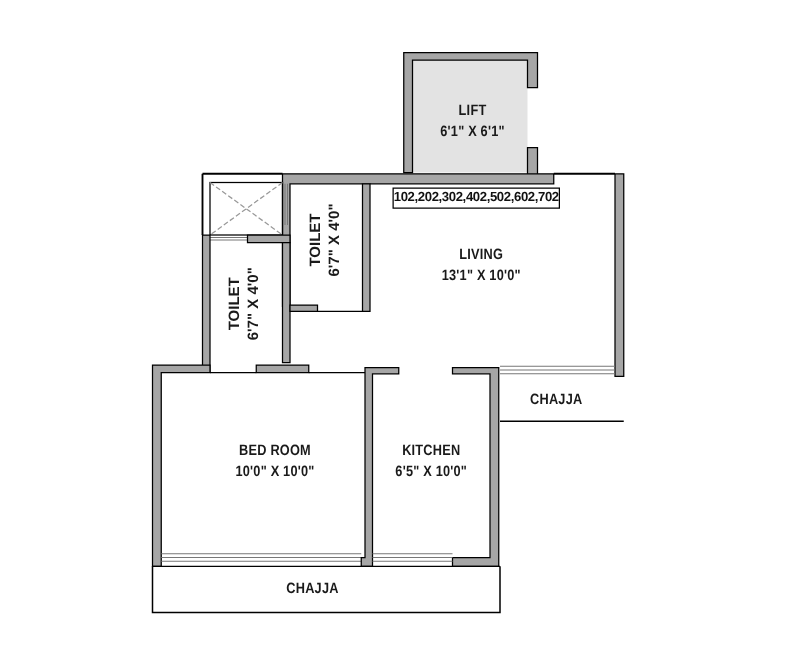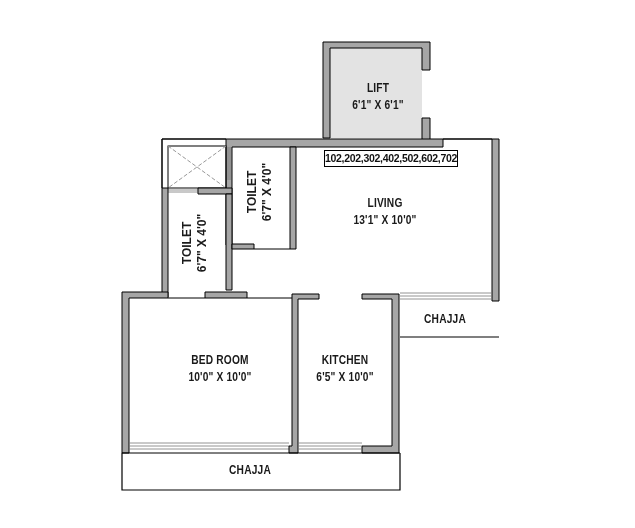--- a/index.html
+++ b/index.html
@@ -2,21 +2,21 @@
 <html><head>
 <meta charset="utf-8">
 <style>
   html, body { margin: 0; padding: 0; background: #ffffff; }
   body { width: 635px; height: 528px; position: relative; overflow: hidden; font-family: "Liberation Sans", sans-serif; }
   .plan { position: absolute; left: 0; top: 0; width: 635px; height: 528px; }
   .lbl { position: absolute; text-align: center; font-family: "Liberation Sans", sans-serif; font-weight: bold; color: #1a1a1a; font-size: 12px; line-height: 17px; letter-spacing: 0.2px; transform: scaleX(0.85); transform-origin: center; white-space: nowrap; }
   .lbl span { display: block; }
   .vlbl { position: absolute; font-family: "Liberation Sans", sans-serif; font-weight: bold; color: #1a1a1a; font-size: 12px; line-height: 15px; text-align: center; transform: rotate(-90deg); white-space: nowrap; }
   .vlbl span { display: block; }
-  .unitbox { position: absolute; left: 324px; top: 150px; width: 132px; height: 15px; border: 1px solid #000; background: #fff; font-family: "Liberation Sans", sans-serif; font-weight: bold; font-size: 10.5px; line-height: 15px; text-align: center; color: #111; white-space: nowrap; letter-spacing: -0.3px; }
+  .unitbox { position: absolute; left: 314px; top: 150px; width: 132px; height: 15px; border: 1px solid #000; background: #fff; font-family: "Liberation Sans", sans-serif; font-weight: bold; font-size: 10.5px; line-height: 15px; text-align: center; color: #111; white-space: nowrap; letter-spacing: -0.3px; }
 </style>
 </head>
 <body>
 
 <svg class="plan" width="635" height="528" viewBox="0 0 635 528" xmlns="http://www.w3.org/2000/svg">
 
   <g>
     <rect x="330" y="48" width="92" height="90" fill="#e3e3e3"></rect>
     <path d="M323,42 H430 V70 H422 V48 H330 V138 H323 Z" fill="#a6a6a6" stroke="#000" stroke-width="1"></path>
     <path d="M422,118 H430 V140 H422 Z" fill="#a6a6a6" stroke="#000" stroke-width="1"></path>

